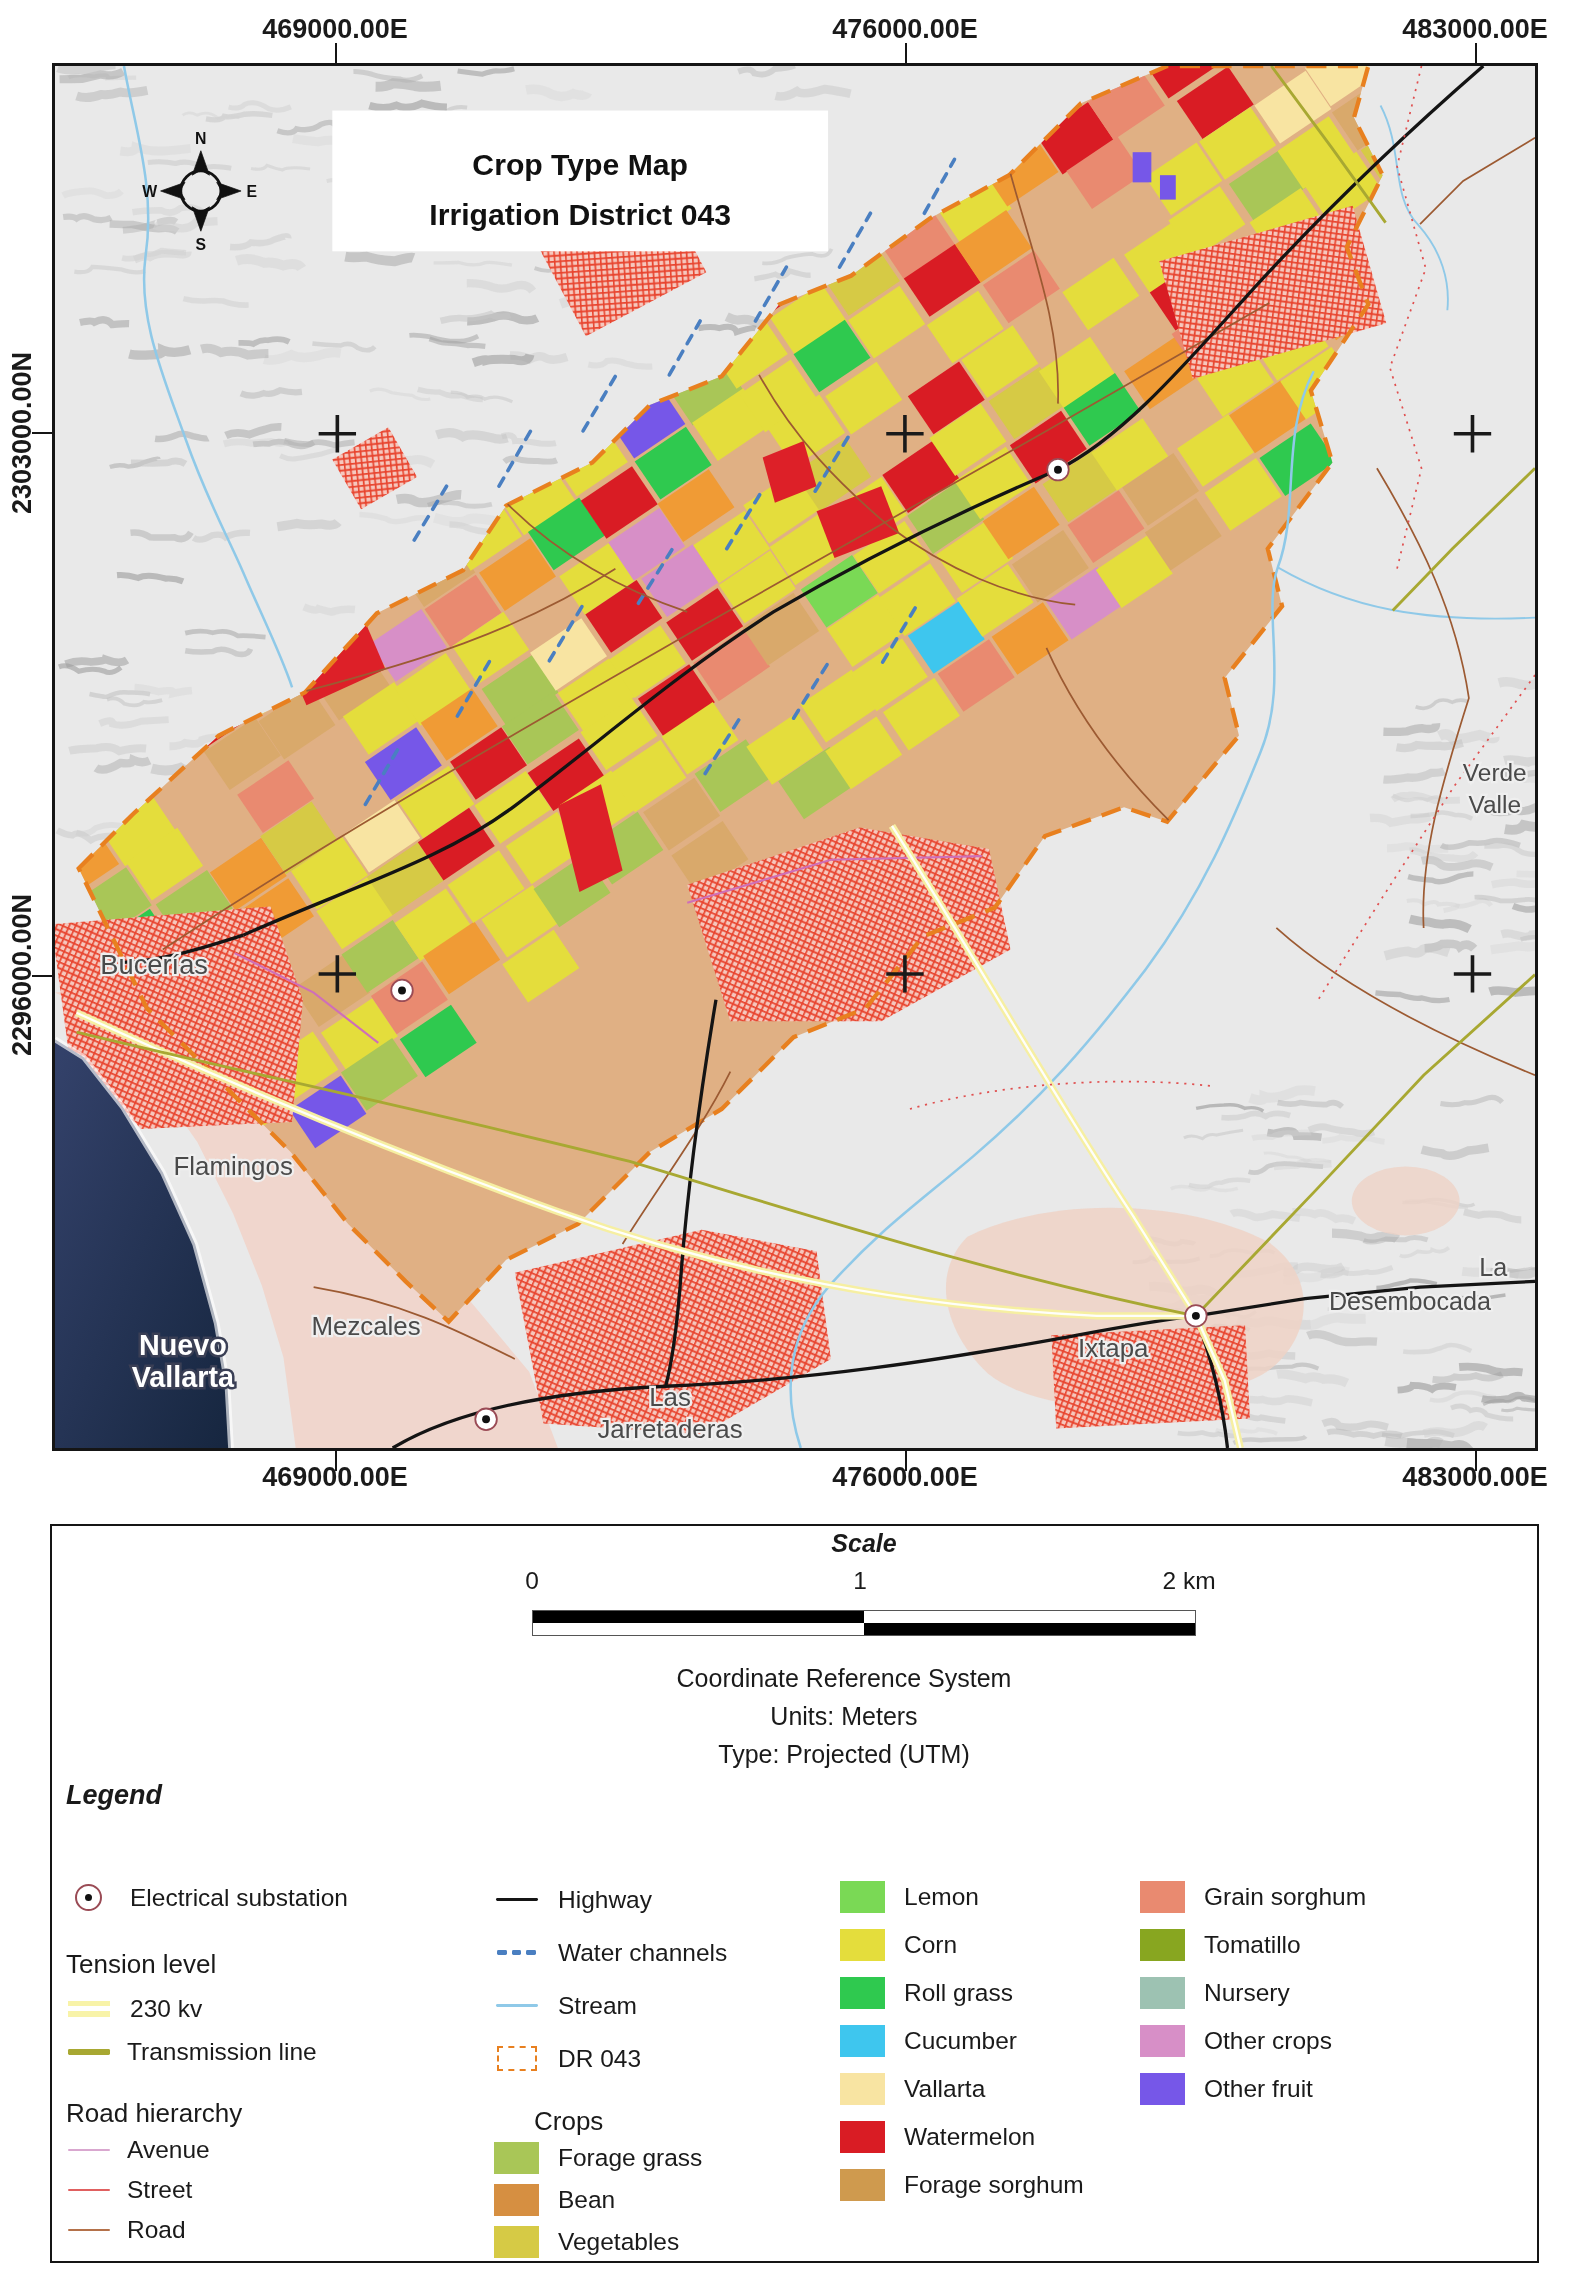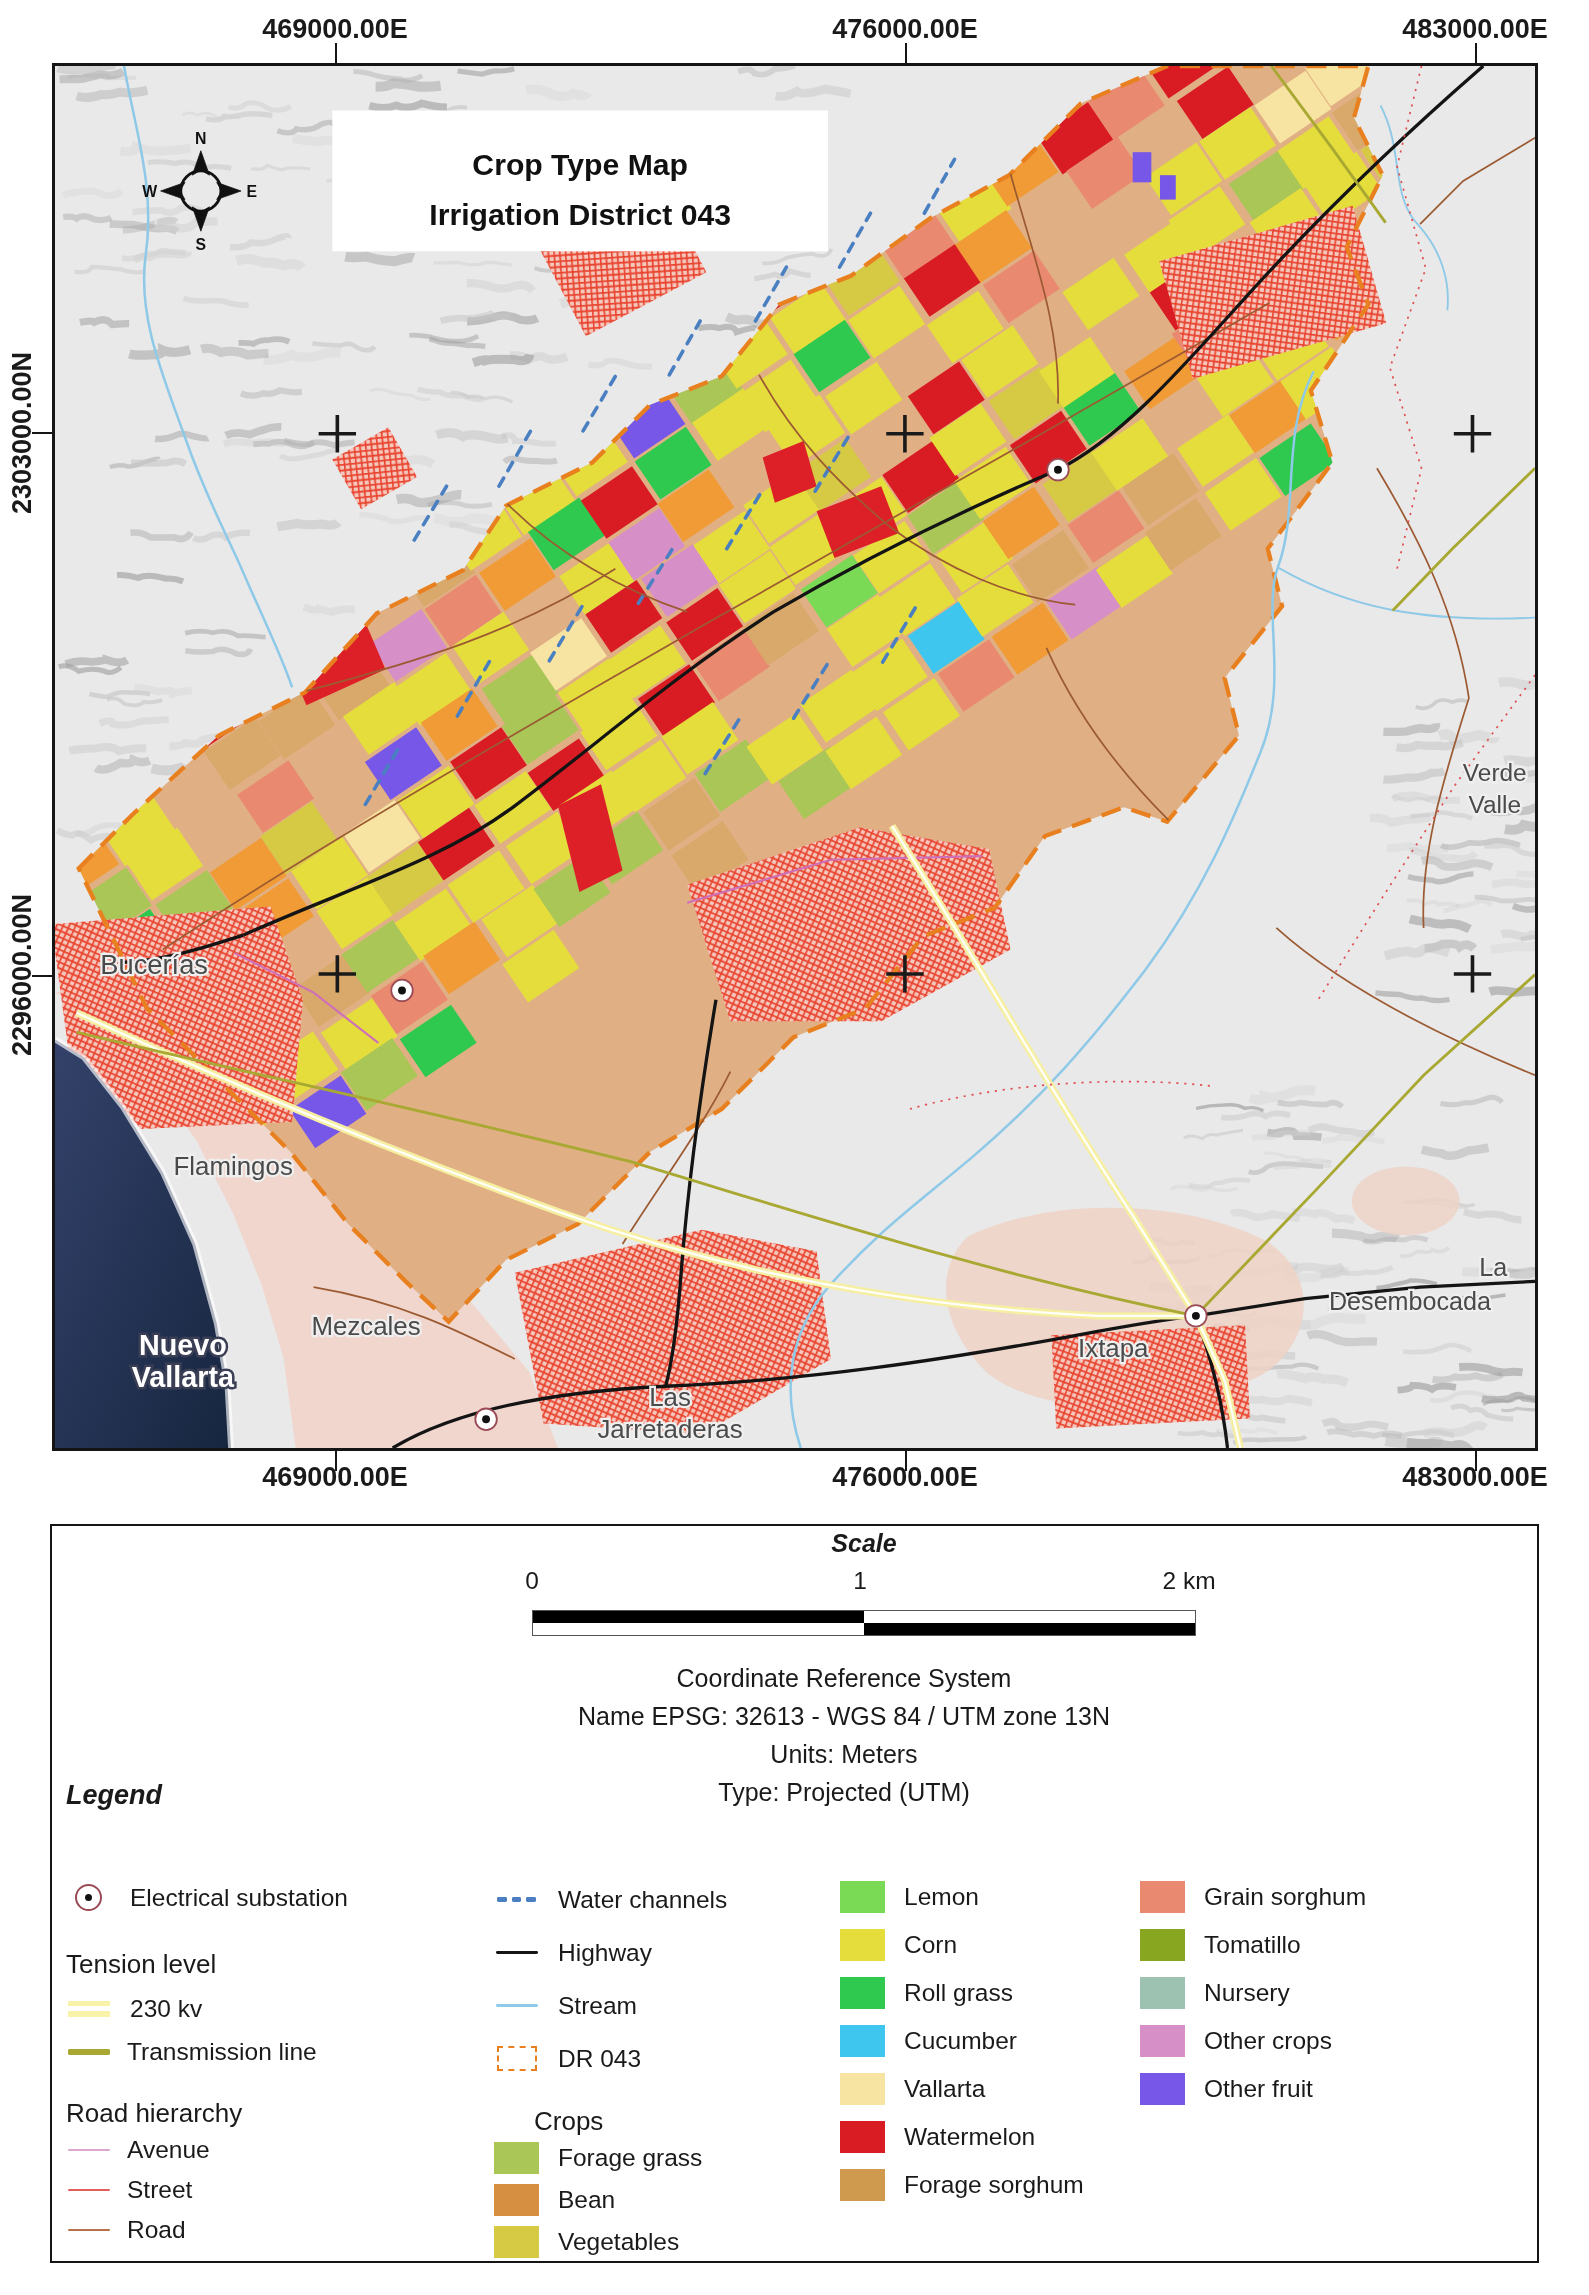--- a/index.html
+++ b/index.html
@@ -744,21 +744,20 @@
         <div class="sb-w" style="border-bottom:1.4px solid #555;"></div>
       </div>
     <div class="row">
         <div class="sb-w"></div>
         <div class="sb-b"></div>
       </div>
   </div>
 
   <div class="crs" id="crsblock">
       <div>Coordinate Reference System</div>
-      <div>Name EPSG: 32613 - WGS 84 / UTM zone 13N</div>
       <div>Units: Meters</div>
       <div>Type: Projected (UTM)</div>
     </div>
 
   <div class="legend-title">Legend</div>
   <div class="lcol" id="lcol1">
       <div class="lg-row t-substation">
         <span class="sym">
           <span class="subSym">
             <i></i>
@@ -800,38 +799,38 @@
         <span class="lg-label">Street</span>
       </div>
       <div class="lg-row t-line">
         <span class="sym">
           <span class="lineSym" style="height: 2.2px; background: rgb(180, 113, 74);"></span>
         </span>
         <span class="lg-label">Road</span>
       </div>
     </div>
   <div class="lcol" id="lcol2">
+      <div class="lg-row t-line">
+        <span class="sym">
+          <span class="lineSym" style="height: 3.6px; background: rgb(21, 21, 21);"></span>
+        </span>
+        <span class="lg-label">Highway</span>
+      </div>
       <div class="lg-row t-dashes">
         <span class="sym">
           <span class="dashWrap">
             <span class="dash" style="background: rgb(74, 127, 193);"></span>
             <span class="dash" style="background: rgb(74, 127, 193);"></span>
             <span class="dash" style="background: rgb(74, 127, 193);"></span>
           </span>
         </span>
         <span class="lg-label">Water channels</span>
       </div>
       <div class="lg-row t-line">
         <span class="sym">
-          <span class="lineSym" style="height: 3.6px; background: rgb(21, 21, 21);"></span>
-        </span>
-        <span class="lg-label">Highway</span>
-      </div>
-      <div class="lg-row t-line">
-        <span class="sym">
           <span class="lineSym" style="height: 2.9px; background: rgb(143, 201, 232);"></span>
         </span>
         <span class="lg-label">Stream</span>
       </div>
       <div class="lg-row t-dashrect">
         <span class="sym">
           <span class="dashRect" style="border-color: rgb(232, 128, 31);"></span>
         </span>
         <span class="lg-label">DR 043</span>
       </div>

